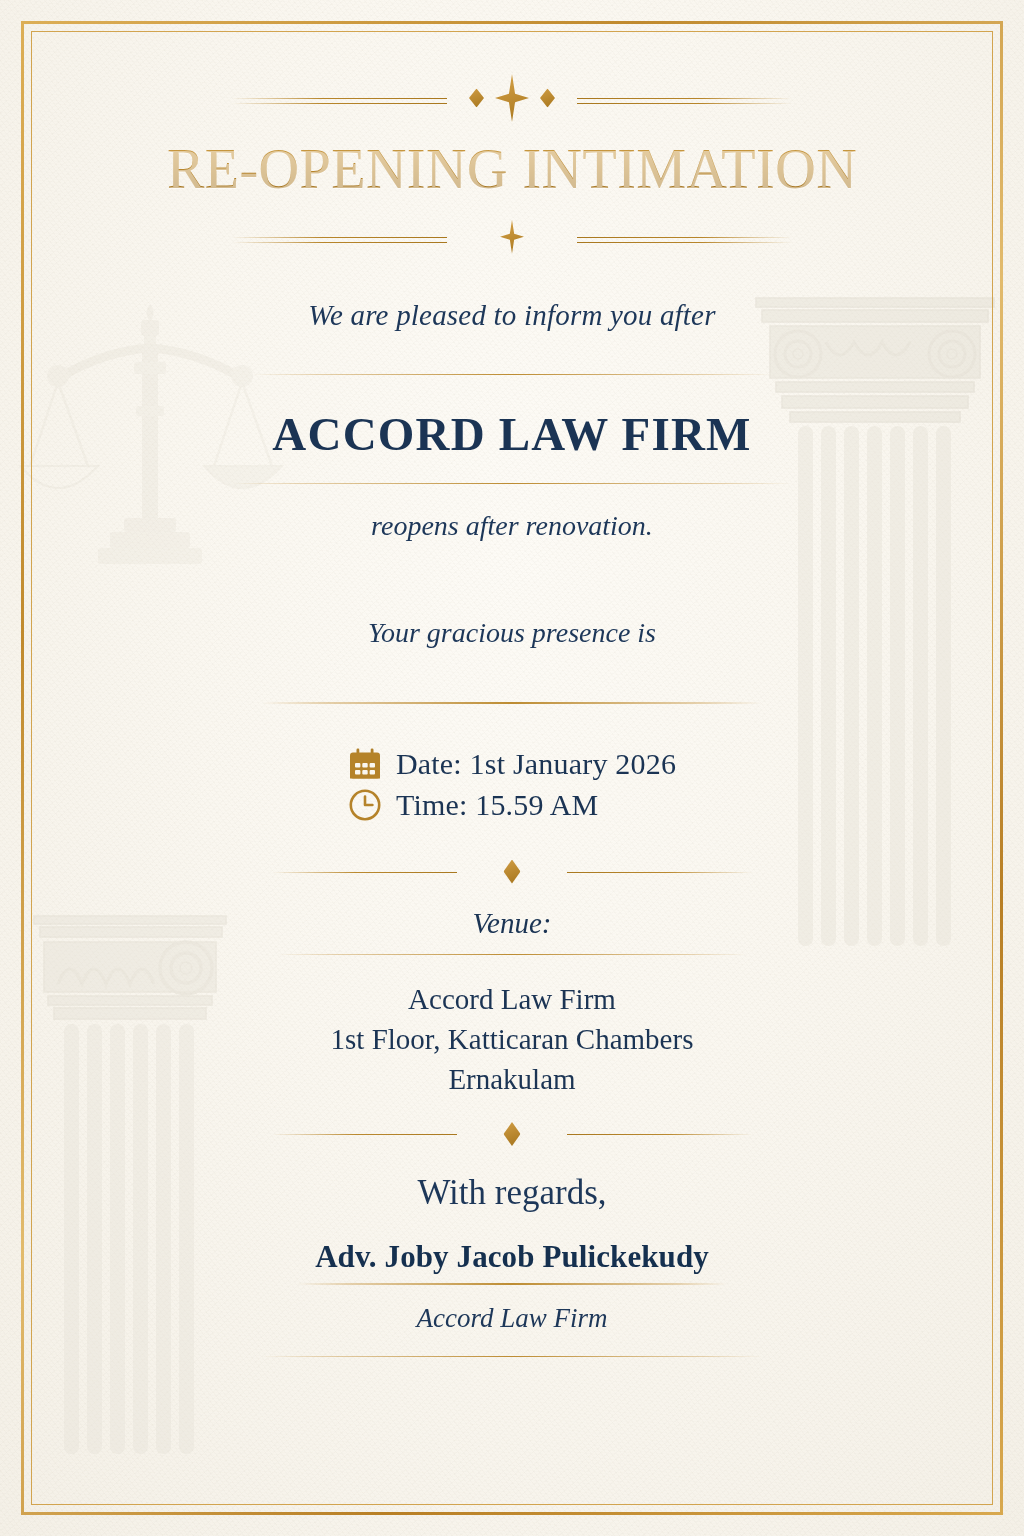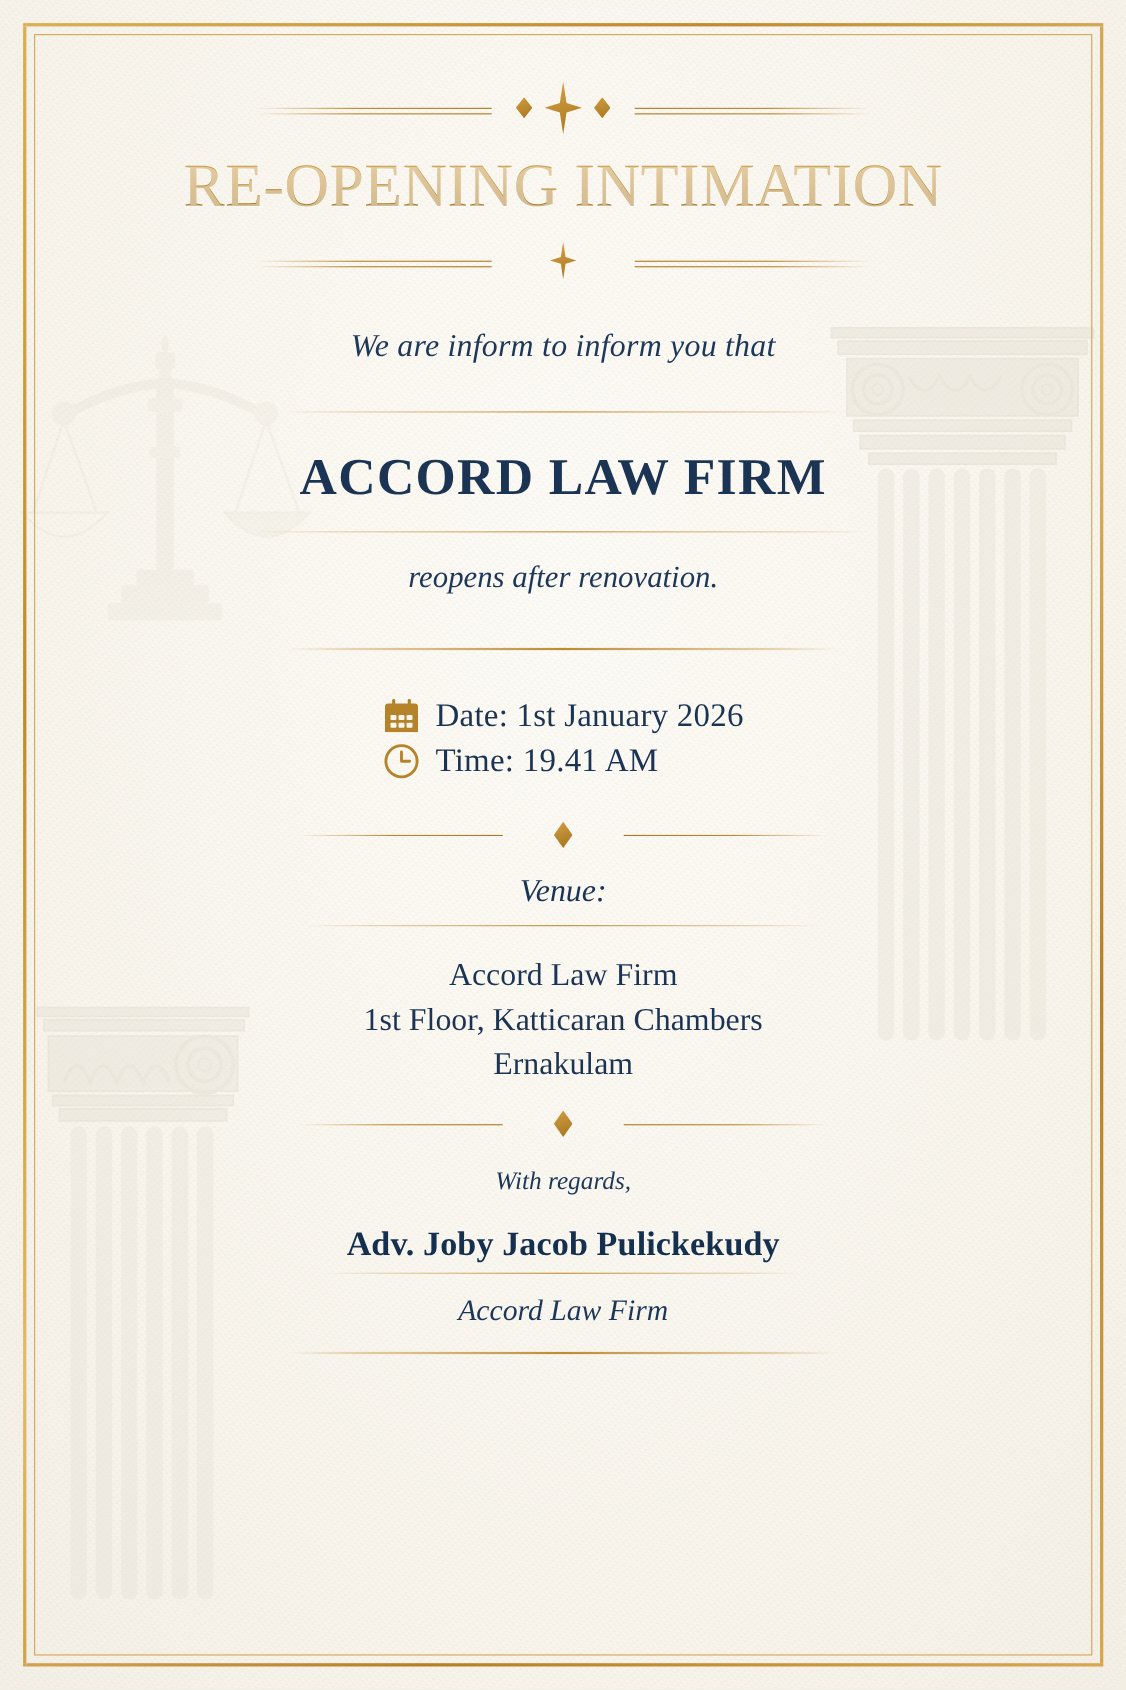--- a/index.html
+++ b/index.html
@@ -170,21 +170,21 @@
   .ico { width:34px; height:34px; flex:0 0 34px; display:block; }
 
   .venue-label {
     font-style:italic;
     font-size:29px;
     color:#1b3454;
   }
   .venue-line { font-size:29px; color:#1b3454; line-height:1.38; }
   .venue-line.it { font-style:italic; }
 
-  .regards { font-style:italic; font-size:23px; color:#1d3759; }
+  .regards { font-size:35px; color:#1d3759; }
   .signer {
     font-size:31px; font-weight:700; color:#15304f; letter-spacing:.1px;
   }
   .signer-firm { font-style:italic; font-size:27px; color:#1d3759; }
 </style>
 </head>
 <body>
 
 <div class="page">
 
@@ -287,33 +287,34 @@
       <div class="orn-big">
         <span class="bar l"></span>
           <span class="bar2 l"></span>
         <span class="bar r"></span>
           <span class="bar2 r"></span>
         <span class="star4" style="width:24px;height:34px;"></span>
       </div>
     </div>
 
     
-    <p class="lead" style="margin-top:42px;">We are inform to inform you that</p>
+    <p class="lead" style="margin-top:42px;">We are pleased to inform you after</p>
 
     <div class="rule w520" style="margin-top:42px;"></div>
 
     
     <h2 class="firm" style="margin-top:34px;">ACCORD LAW FIRM</h2>
 
     <div class="rule w560" style="margin-top:22px;"></div>
 
     
     <p class="sub" style="margin-top:26px;">reopens after renovation.</p>
 
     
+    <p class="request" style="margin-top:70px;">Your gracious presence is</p>
 
     <div class="rule w500" style="margin-top:47px;"></div>
 
     
     <div class="dt-wrap" style="margin-top:36px;">
 
       <div class="dt-row">
         <svg class="ico" viewBox="0 0 34 34">
           <rect x="8.5" y="1.5" width="2.8" height="7" rx="1.2" fill="#b0802a"></rect>
           <rect x="22.7" y="1.5" width="2.8" height="7" rx="1.2" fill="#b0802a"></rect>
@@ -329,21 +330,21 @@
           </g>
         </svg>
         <span class="dt-text">Date: 1st January 2026</span>
       </div>
 
       <div class="dt-row">
         <svg class="ico" viewBox="0 0 34 34">
           <circle cx="17" cy="17" r="14.2" fill="none" stroke="#b5832a" stroke-width="2.6"></circle>
           <path d="M17 8.6 V17 H24.4" fill="none" stroke="#b5832a" stroke-width="2.6" stroke-linecap="round" stroke-linejoin="round"></path>
         </svg>
-        <span class="dt-text">Time: 19.41 AM</span>
+        <span class="dt-text">Time: 15.59 AM</span>
       </div>
 
     </div>
 
     
     <div style="margin-top:30px;">
       <div class="orn-sm">
         <span class="bar l"></span>
           <span class="bar r"></span>
         <span class="dia"></span>

